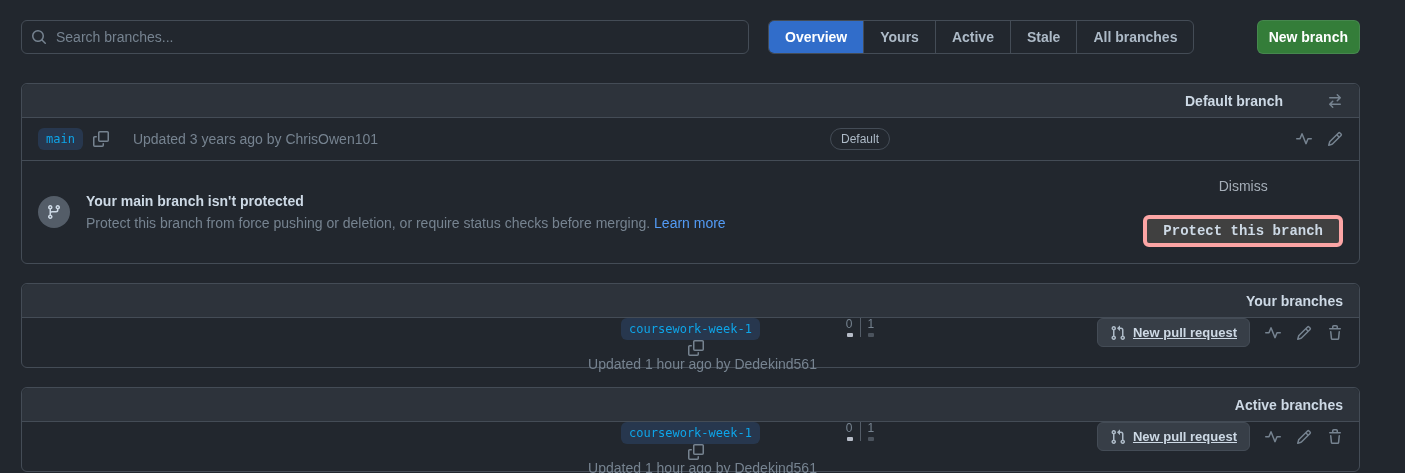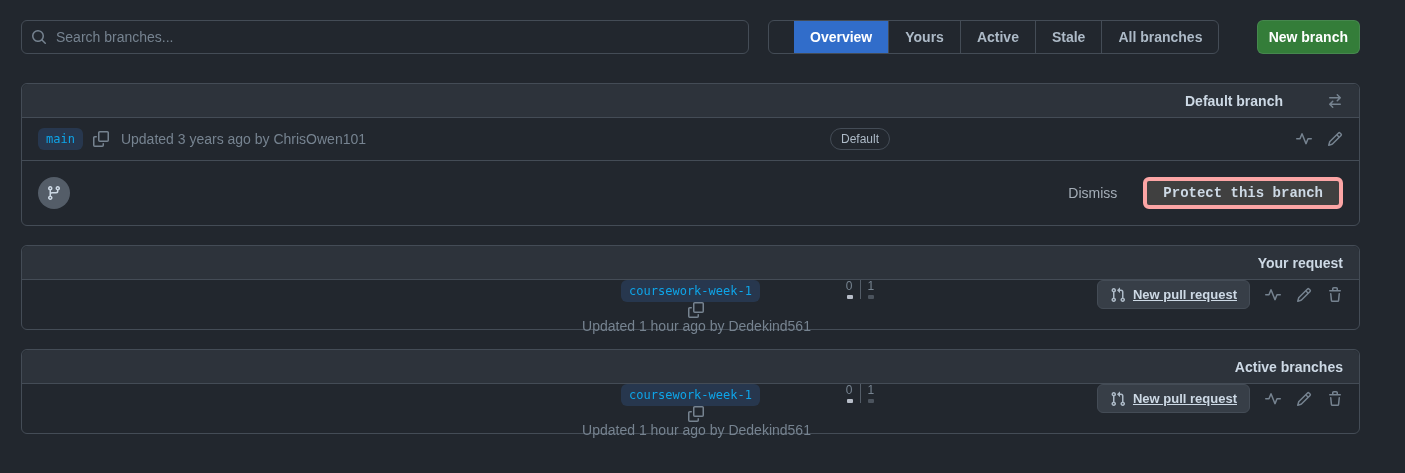--- a/index.html
+++ b/index.html
@@ -17,21 +17,21 @@
   .search-input {
     width:100%; height:34px; background:transparent; outline:none;
     border:1px solid #444c56; border-radius:6px; color:#adbac7;
     font-size:14px; padding:0 12px 0 34px; font-family:"Liberation Sans", sans-serif;
   }
   .search-input::placeholder { color:#768390; }
   .search-icon { position:absolute; left:10px; top:9px; color:#768390; pointer-events:none; }
 
   .tabs {
     display:flex; margin-left:19px; height:34px;
-    border:1px solid #444c56; border-radius:6px; overflow:hidden;padding-left:25px;
+    border:1px solid #444c56; border-radius:6px; overflow:hidden;
   }
   .tab {
     display:flex; align-items:center; padding:0 16px; cursor:pointer;
     font-size:14px; font-weight:600; color:#adbac7; white-space:nowrap;
     border-left:1px solid #444c56; background:transparent;
   }
   .tab:first-child { border-left:none; }
   .tab.selected { background:#316dca; color:#ffffff; }
 
   .btn-new-branch {
@@ -55,21 +55,21 @@
   .row-sm { height:42px; }
   .row-lg { height:49px;flex-direction:column; }
 
   .branch-pill {
     font-family:"DejaVu Sans Mono", monospace; font-size:12px;
     color:#0ea5e9; background:rgba(65,132,228,0.18);
     padding:4px 8px; border-radius:6px; text-decoration:none; cursor:pointer;
     white-space:nowrap;
   }
   .copy-btn { margin-left:10px; color:#768390; display:flex; cursor:pointer; background:none; border:none; padding:0; }
-  .updated { margin-left:12px; font-size:14px; color:#768390; white-space:nowrap; }
+  .updated { margin-left:24px; font-size:14px; color:#768390; white-space:nowrap; }
 
   .mid { position:absolute; left:783px; width:110px; display:flex; justify-content:center; }
   .badge-default {
     font-size:12px; color:#adbac7; border:1px solid #444c56;
     border-radius:999px; padding:4px 10px; line-height:1; background:transparent;
   }
 
   
   .ab { display:flex; font-size:12px; color:#768390; line-height:1; cursor:pointer; }
   .ab-side { display:flex; flex-direction:column; }
@@ -94,21 +94,21 @@
   
   .notice { display:flex; align-items:center; padding:16px; border-top:1px solid #444c56; }
   .notice-avatar {
     width:32px; height:32px; border-radius:50%; background:#545d68; flex:none;
     display:flex; align-items:center; justify-content:center; color:#cdd9e5;
   }
   .notice-body { margin-left:16px; }
   .notice-title { font-size:14px; font-weight:700; color:#cdd9e5; }
   .notice-desc { font-size:14px; color:#768390; margin-top:6px; }
   .link { color:#539bf5; text-decoration:none; cursor:pointer; }
-  .notice-actions { margin-left:auto; display:flex; align-items:center; gap:20px; }
+  .notice-actions { margin-left:auto; display:flex; align-items:center; gap:20px;flex-direction:column; }
   .btn-dismiss { background:none; border:none; color:#a5aeb8; font-size:14px; cursor:pointer; font-family:"Liberation Sans", sans-serif; }
   .btn-protect {
     height:32px; padding:0 16px; cursor:pointer;
     background:#404040; border:4px solid #fca5a5; border-radius:6px;
     color:#cdd9e5; font-weight:600; font-size:14px; font-family:Liberation Mono, monospace;
     white-space:nowrap;
   }
   svg { flex:none; }
 </style>
 </head>
@@ -174,30 +174,37 @@
         </button>
       </span>
     </div>
 
     <div class="notice">
       <span class="notice-avatar">
         <svg width="16" height="16" viewBox="0 0 16 16" fill="currentColor">
             <path d="M9.5 3.25a2.25 2.25 0 1 1 3 2.122V6A2.5 2.5 0 0 1 10 8.5H6a1 1 0 0 0-1 1v1.128a2.251 2.251 0 1 1-1.5 0V5.372a2.25 2.25 0 1 1 1.5 0v1.836A2.493 2.493 0 0 1 6 7h4a1 1 0 0 0 1-1v-.628A2.25 2.25 0 0 1 9.5 3.25Zm-6 0a.75.75 0 1 0 1.5 0 .75.75 0 0 0-1.5 0Zm8.25-.75a.75.75 0 1 0 0 1.5.75.75 0 0 0 0-1.5ZM4.25 12a.75.75 0 1 0 0 1.5.75.75 0 0 0 0-1.5Z"></path>
           </svg>
       </span>
+      <div class="notice-body">
+        <div class="notice-title">Your main branch isn't protected</div>
+        <div class="notice-desc">
+          <span>Protect this branch from force pushing or deletion, or require status checks before merging.</span>
+          <a class="link">Learn more</a>
+        </div>
+      </div>
       <div class="notice-actions">
         <button class="btn-dismiss">Dismiss</button>
         <button class="btn-protect">Protect this branch</button>
       </div>
     </div>
   </div>
 
   <div class="panel">
     <div class="panel-header">
-      <span>Your request</span>
+      <span>Your branches</span>
     </div>
 
     <div class="row row-lg">
       <a class="branch-pill">coursework-week-1</a>
       <button class="copy-btn">
         <svg width="16" height="16" viewBox="0 0 16 16" fill="currentColor">
             <path d="M0 6.75C0 5.784.784 5 1.75 5h1.5a.75.75 0 0 1 0 1.5h-1.5a.25.25 0 0 0-.25.25v7.5c0 .138.112.25.25.25h7.5a.25.25 0 0 0 .25-.25v-1.5a.75.75 0 0 1 1.5 0v1.5A1.75 1.75 0 0 1 9.25 16h-7.5A1.75 1.75 0 0 1 0 14.25Z"></path>
             <path d="M5 1.75C5 .784 5.784 0 6.75 0h7.5C15.216 0 16 .784 16 1.75v7.5A1.75 1.75 0 0 1 14.25 11h-7.5A1.75 1.75 0 0 1 5 9.25Zm1.75-.25a.25.25 0 0 0-.25.25v7.5c0 .138.112.25.25.25h7.5a.25.25 0 0 0 .25-.25v-7.5a.25.25 0 0 0-.25-.25Z"></path>
           </svg>
       </button>

